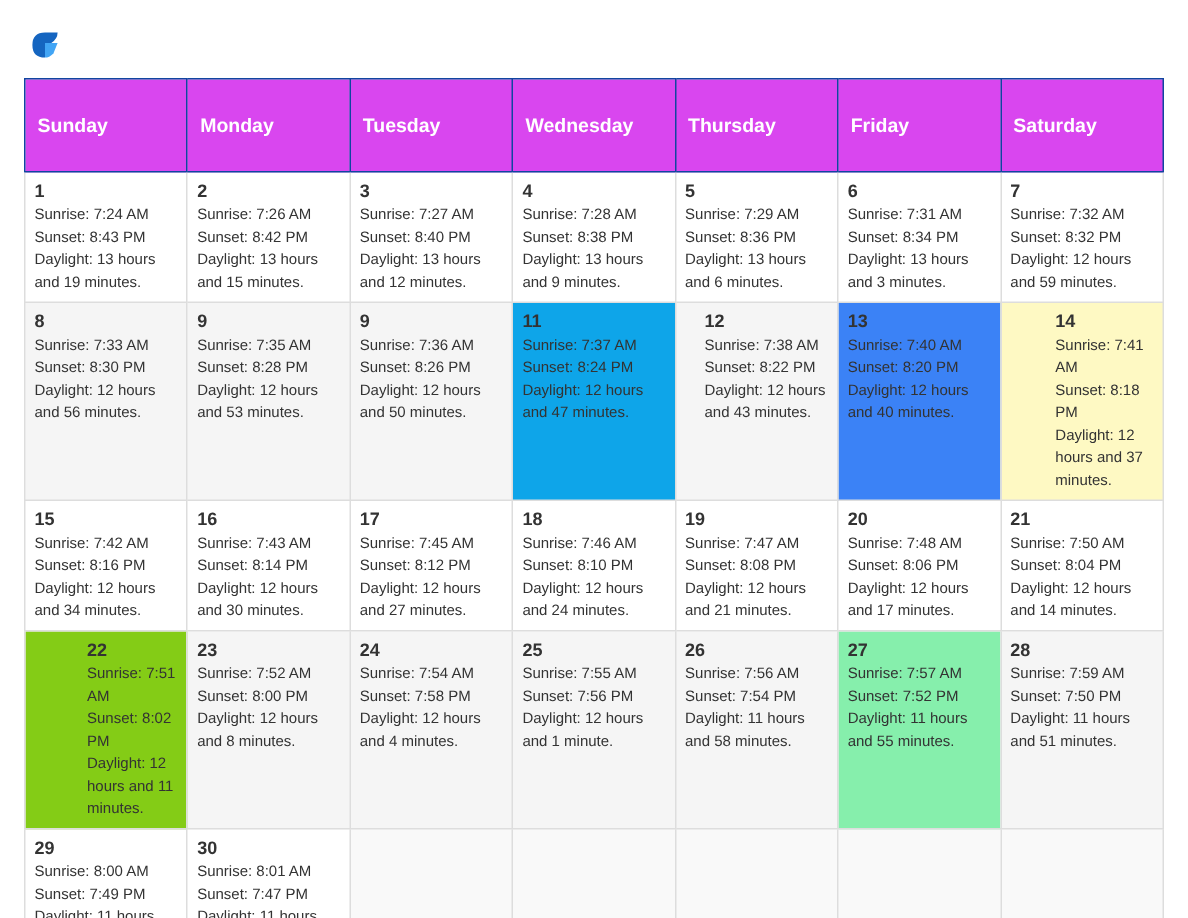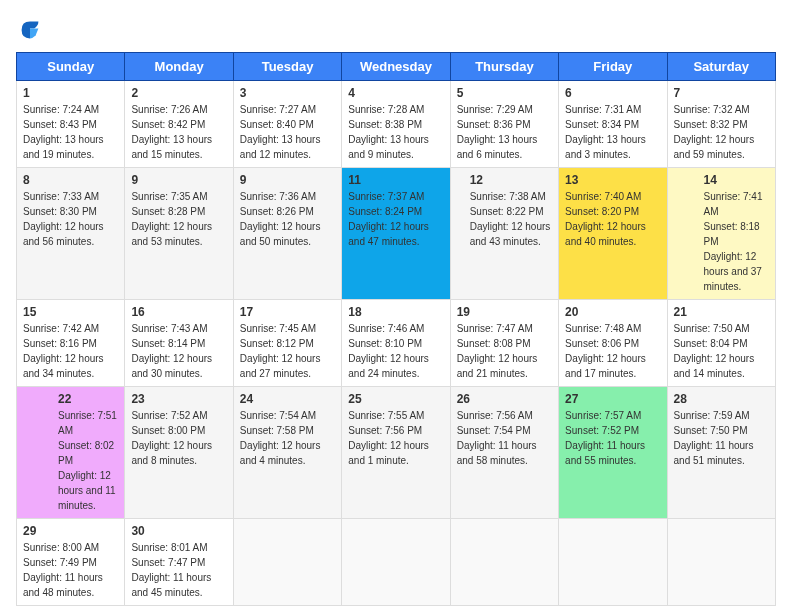--- a/index.html
+++ b/index.html
@@ -46,26 +46,26 @@
     .location-title {
       font-size: 16px;
       color: #555;
     }
     .calendar {
       width: 100%;
       border-collapse: collapse;
       border: 1px solid #ccc;
     }
     .calendar th {
-      background-color: #3b82f6;
+      background-color: #d946ef;
       color: #fff;
       font-size: 13px;
       font-weight: bold;
-      text-align: center;
-      padding: 6px 8px;
+      text-align: left;
+      padding: 23px 8px;
       border: 1px solid #1145a0;
     }
     .calendar td {
       vertical-align: top;
       border: 1px solid #ddd;
       padding: 5px 6px;
       font-size: 10px;
       color: #333;
       width: 14.28%;
       min-height: 80px;
@@ -164,21 +164,21 @@
           <div class="day-detail">Sunrise: 7:36 AM<br>Sunset: 8:26 PM<br>Daylight: 12 hours and 50 minutes.</div>
         </td>
         <td style="background-color: #0ea5e9;">
           <span class="day-number">11</span>
           <div class="day-detail">Sunrise: 7:37 AM<br>Sunset: 8:24 PM<br>Daylight: 12 hours and 47 minutes.</div>
         </td>
         <td style="background-color: rgb(245, 245, 245); padding-left: 19px;">
           <span class="day-number">12</span>
           <div class="day-detail">Sunrise: 7:38 AM<br>Sunset: 8:22 PM<br>Daylight: 12 hours and 43 minutes.</div>
         </td>
-        <td style="background-color: #fde047;">
+        <td style="background-color: #3b82f6;">
           <span class="day-number">13</span>
           <div class="day-detail">Sunrise: 7:40 AM<br>Sunset: 8:20 PM<br>Daylight: 12 hours and 40 minutes.</div>
         </td>
         <td style="background-color: #fef9c3; padding-left: 36px;">
           <span class="day-number">14</span>
           <div class="day-detail">Sunrise: 7:41 AM<br>Sunset: 8:18 PM<br>Daylight: 12 hours and 37 minutes.</div>
         </td>
       </tr>
       <tr>
         <td>
@@ -204,21 +204,21 @@
         <td>
           <span class="day-number">20</span>
           <div class="day-detail">Sunrise: 7:48 AM<br>Sunset: 8:06 PM<br>Daylight: 12 hours and 17 minutes.</div>
         </td>
         <td>
           <span class="day-number">21</span>
           <div class="day-detail">Sunrise: 7:50 AM<br>Sunset: 8:04 PM<br>Daylight: 12 hours and 14 minutes.</div>
         </td>
       </tr>
       <tr style="background-color: rgb(245, 245, 245);">
-        <td style="background-color: #f0abfc; padding-left: 41px;">
+        <td style="background-color: #84cc16; padding-left: 41px;">
           <span class="day-number">22</span>
           <div class="day-detail">Sunrise: 7:51 AM<br>Sunset: 8:02 PM<br>Daylight: 12 hours and 11 minutes.</div>
         </td>
         <td style="background-color: rgb(245, 245, 245);">
           <span class="day-number">23</span>
           <div class="day-detail">Sunrise: 7:52 AM<br>Sunset: 8:00 PM<br>Daylight: 12 hours and 8 minutes.</div>
         </td>
         <td style="background-color: rgb(245, 245, 245);">
           <span class="day-number">24</span>
           <div class="day-detail">Sunrise: 7:54 AM<br>Sunset: 7:58 PM<br>Daylight: 12 hours and 4 minutes.</div>

